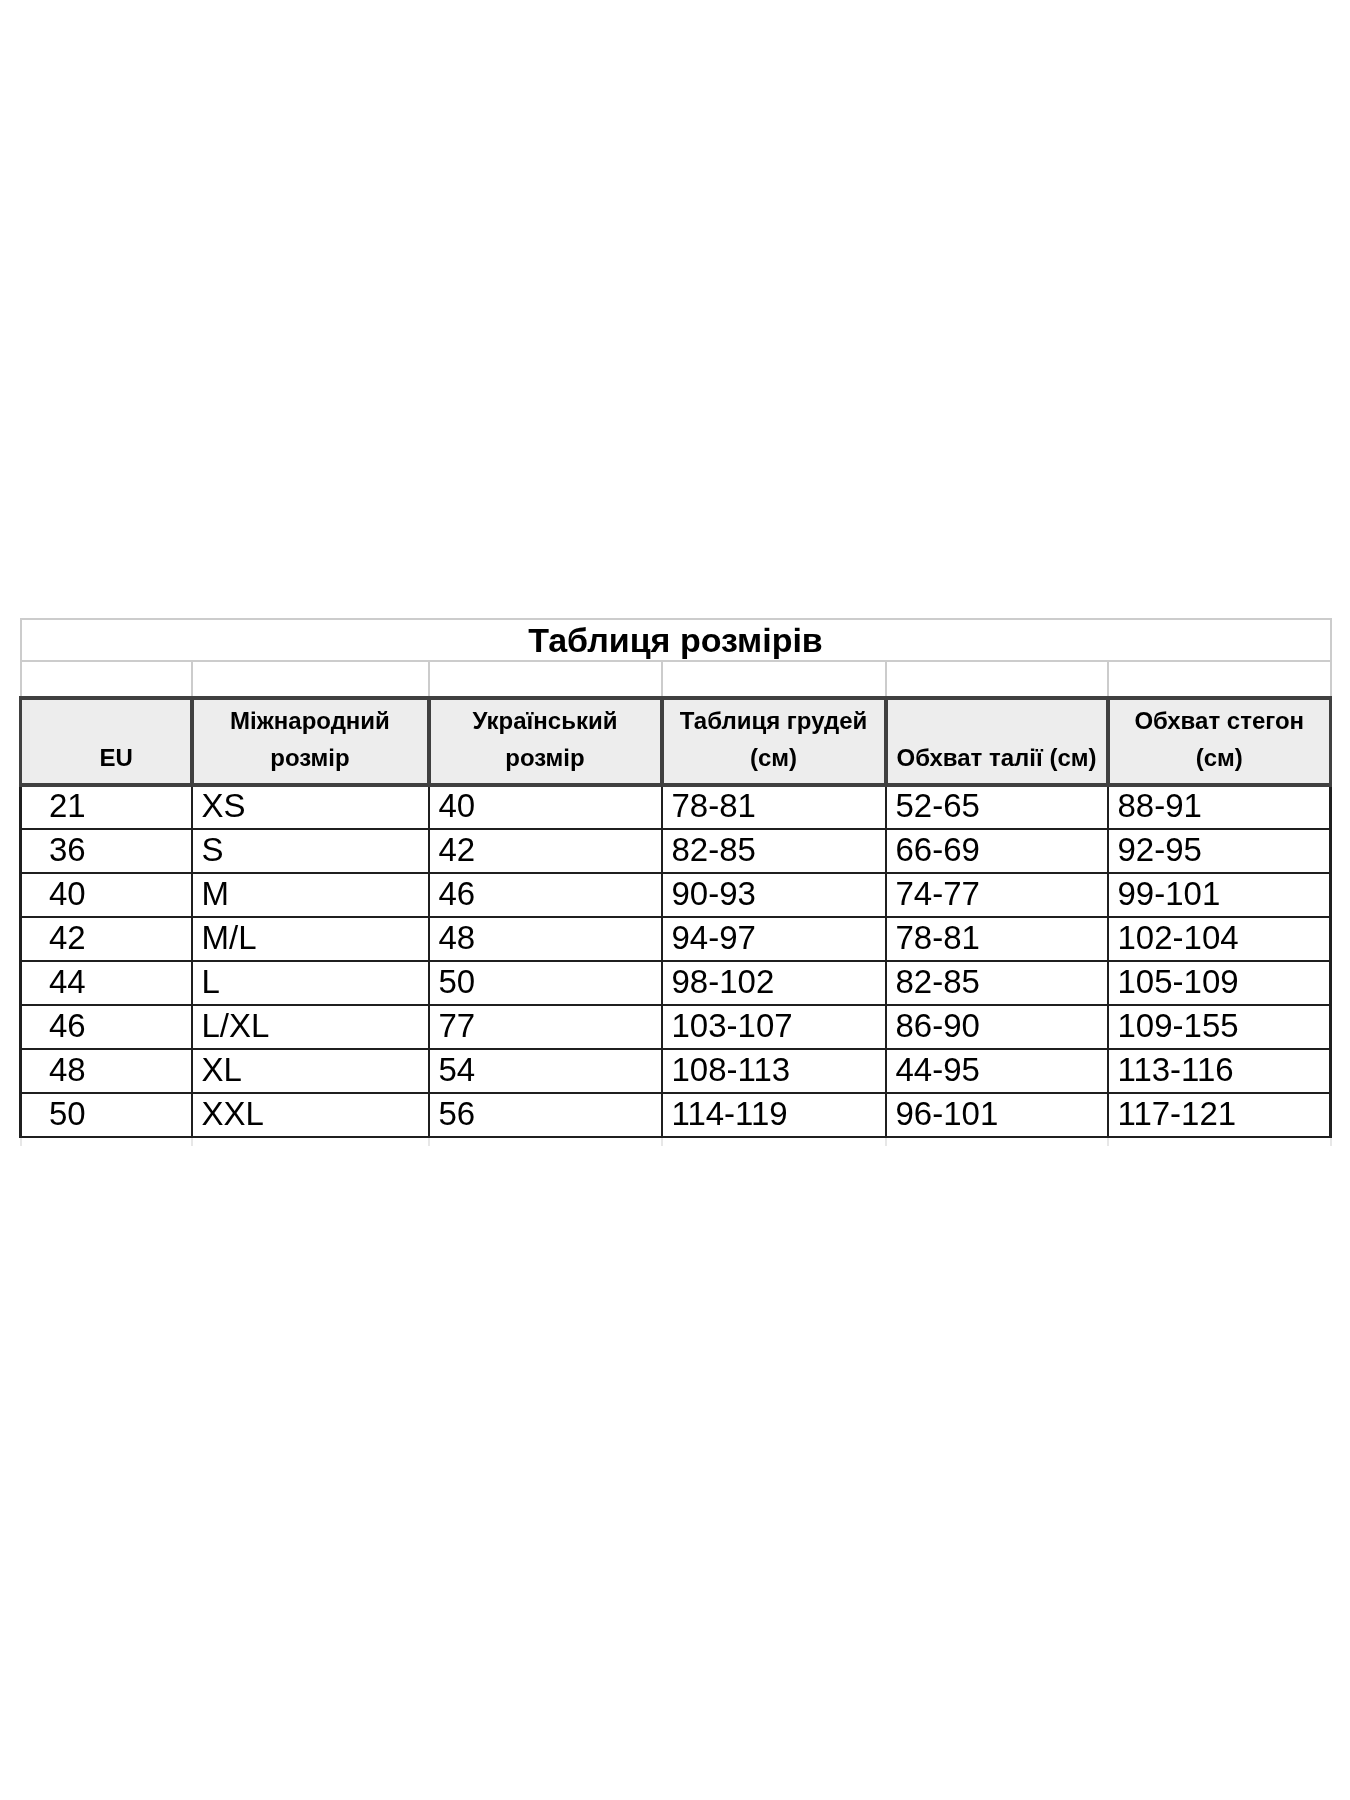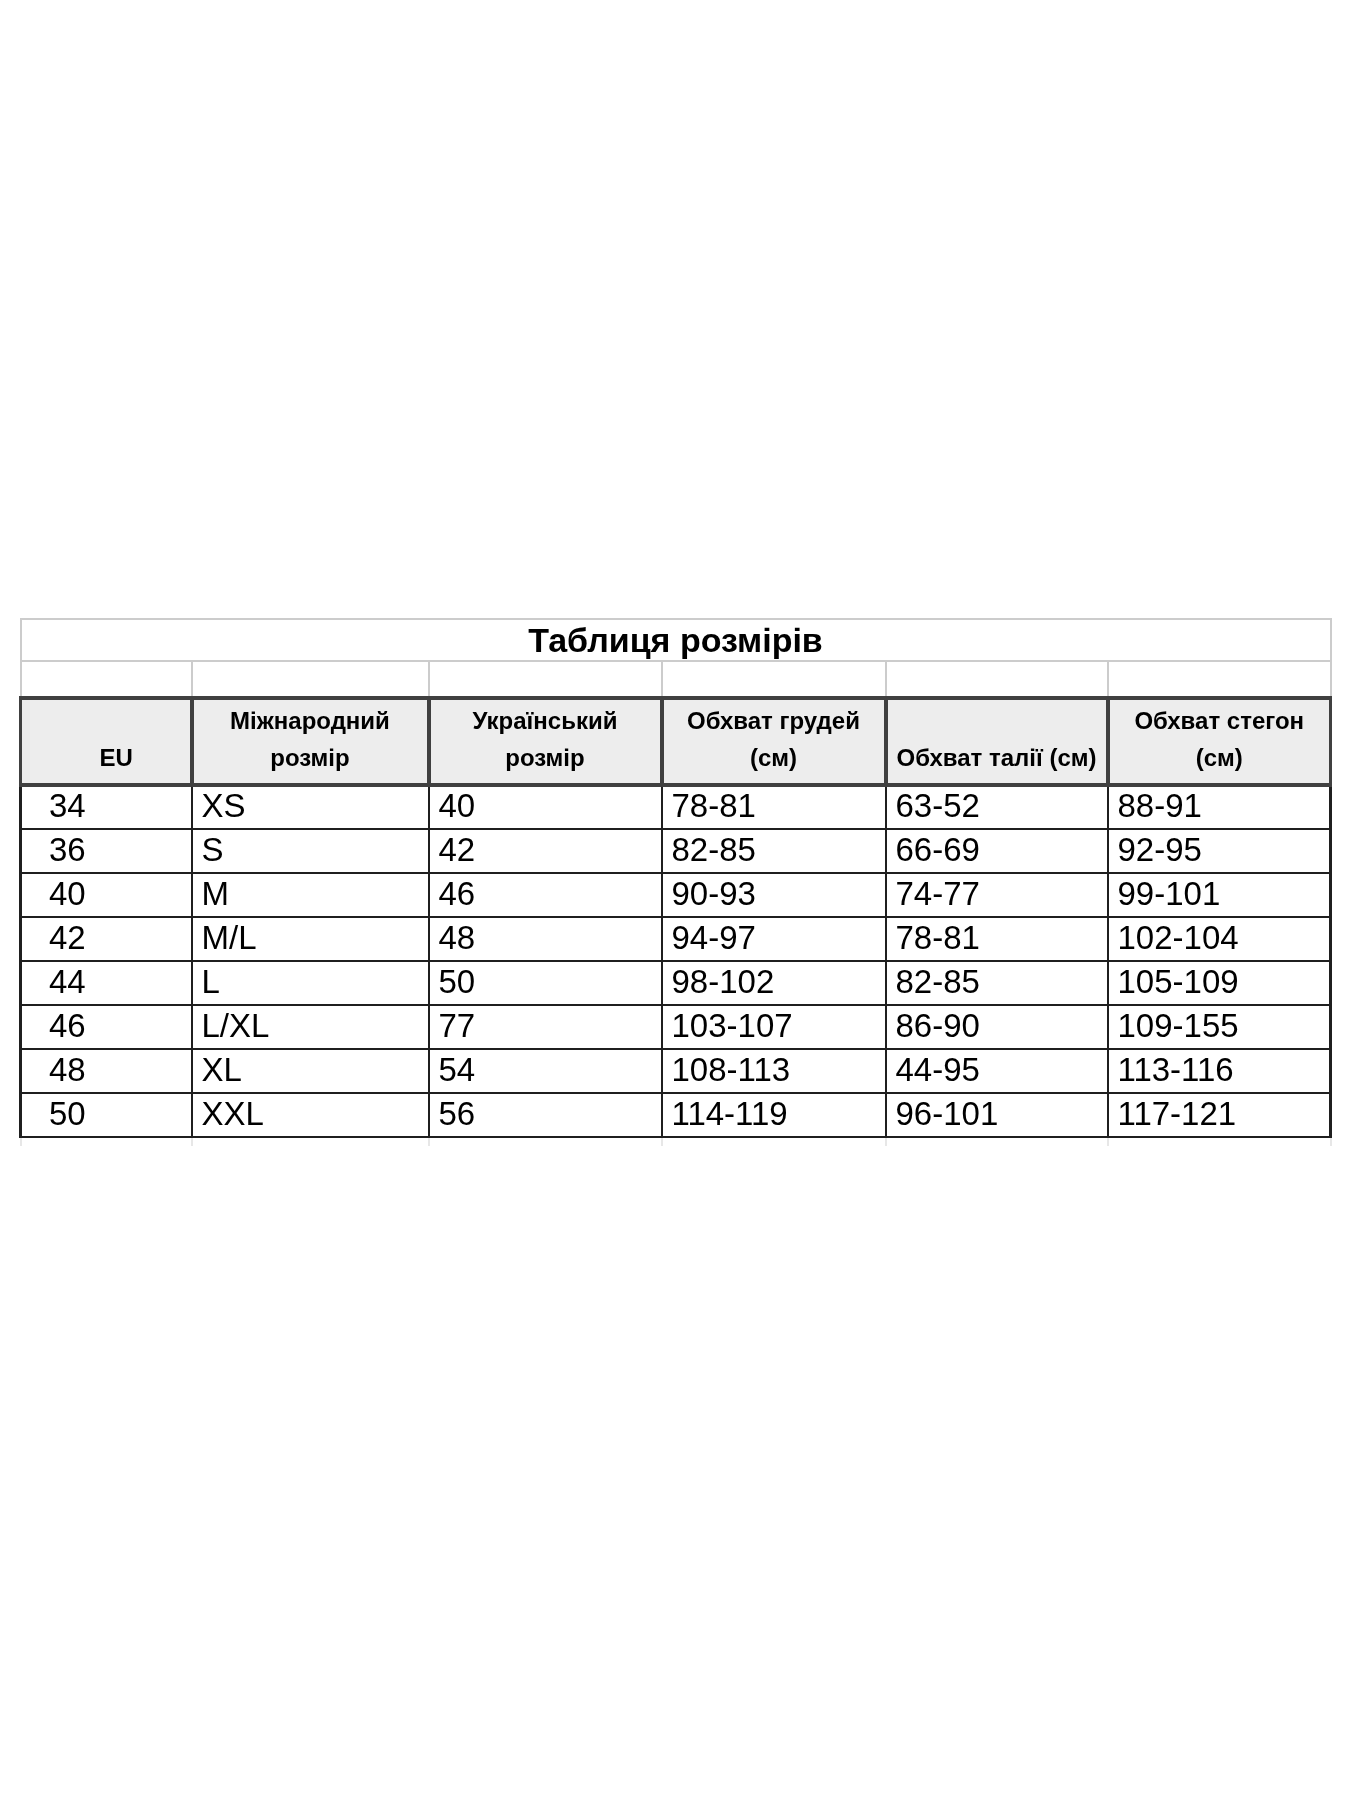--- a/index.html
+++ b/index.html
@@ -103,31 +103,31 @@
       <td></td>
       <td></td>
       <td></td>
       <td></td>
     </tr>
 
     <tr class="header-row">
       <th>EU</th>
       <th>Міжнародний розмір</th>
       <th>Український розмір</th>
-      <th>Обхват грудей (см)</th>
+      <th>Таблиця грудей (см)</th>
       <th>Обхват талії (см)</th>
       <th>Обхват стегон (см)</th>
     </tr>
 
     <tr class="data-row">
-      <td>34</td>
+      <td>21</td>
       <td>XS</td>
       <td>40</td>
       <td>78-81</td>
-      <td>63-52</td>
+      <td>52-65</td>
       <td>88-91</td>
     </tr>
     <tr class="data-row">
       <td>36</td>
       <td>S</td>
       <td>42</td>
       <td>82-85</td>
       <td>66-69</td>
       <td>92-95</td>
     </tr>

